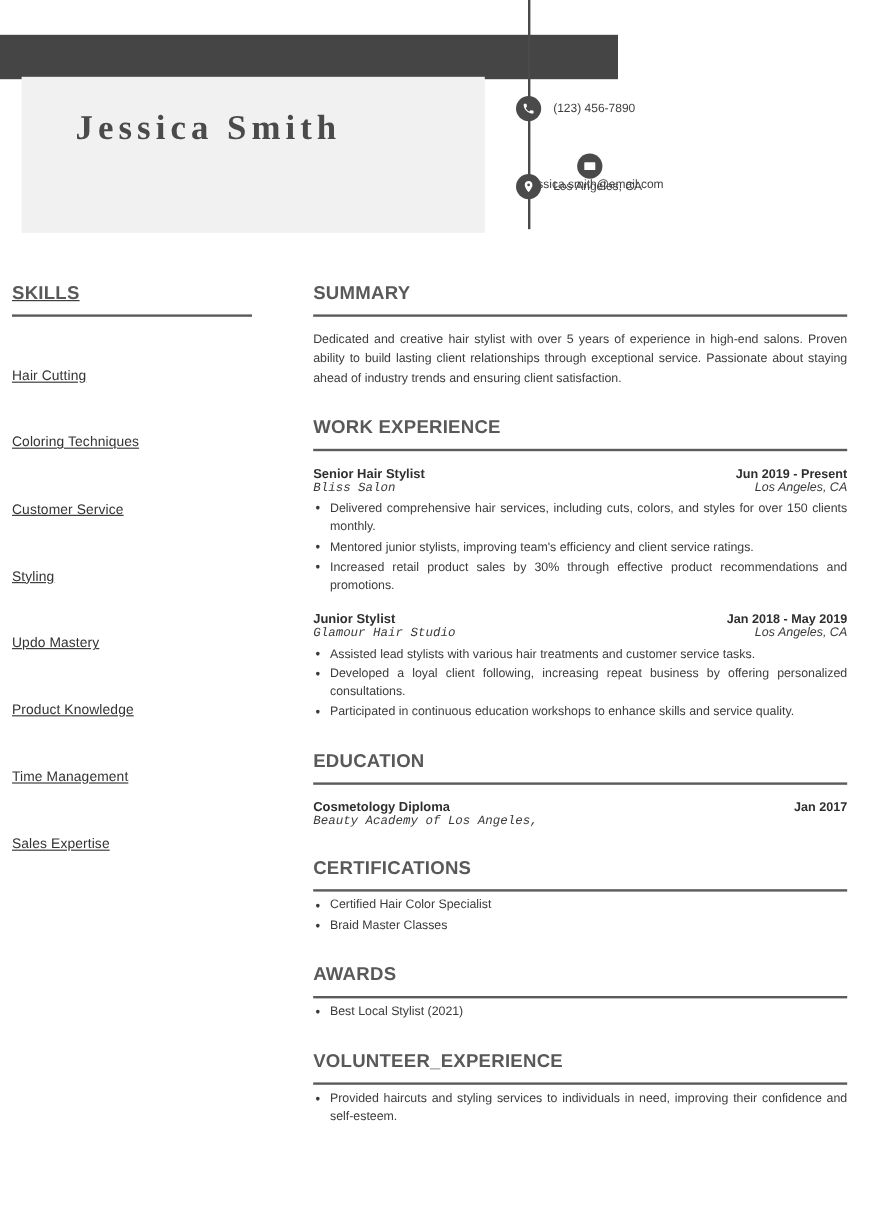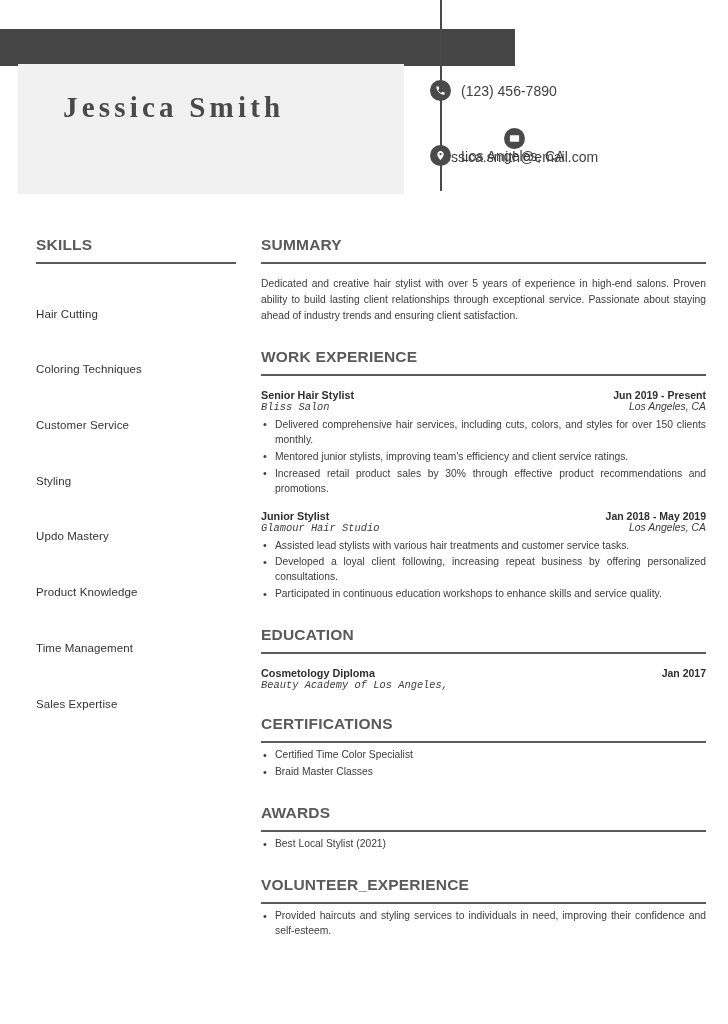--- a/index.html
+++ b/index.html
@@ -73,36 +73,37 @@
     border-radius: 50%;
     background: #4a4a4a;
     display: flex;
     align-items: center;
     justify-content: center;
     flex: 0 0 auto;
   }
   .contact-icon svg { display: block; }
   .contact-text {
     margin-left: 10px;
-    font-size: 14px;
+    font-size: 10px;
     color: #3f3f3f;
   }
 
   
   #columns {
     position: absolute;
     top: 210px;
     left: 0;
     width: 728px;
   }
   #sidebar {
     position: absolute;
-    left: 36px;
+    left: 10px;
     top: 0;
     width: 200px;
+    text-decoration: underline;
   }
   #main-column {
     position: absolute;
     left: 261px;
     top: 0;
     width: 445px;
   }
 
   .section-title {
     font-size: 15.5px;
@@ -315,21 +316,21 @@
         <div class="entry-line">
           <span class="entry-org">Beauty Academy of Los Angeles,</span>
         </div>
       </div>
     </section>
 
     <section class="main-section section-gap">
       <h2 class="section-title">CERTIFICATIONS</h2>
       <div class="section-rule"></div>
       <ul class="bullets plain-bullets">
-        <li>Certified Time Color Specialist</li>
+        <li>Certified Hair Color Specialist</li>
         <li>Braid Master Classes</li>
       </ul>
     </section>
 
     <section class="main-section section-gap">
       <h2 class="section-title">AWARDS</h2>
       <div class="section-rule"></div>
       <ul class="bullets plain-bullets">
         <li>Best Local Stylist (2021)</li>
       </ul>

